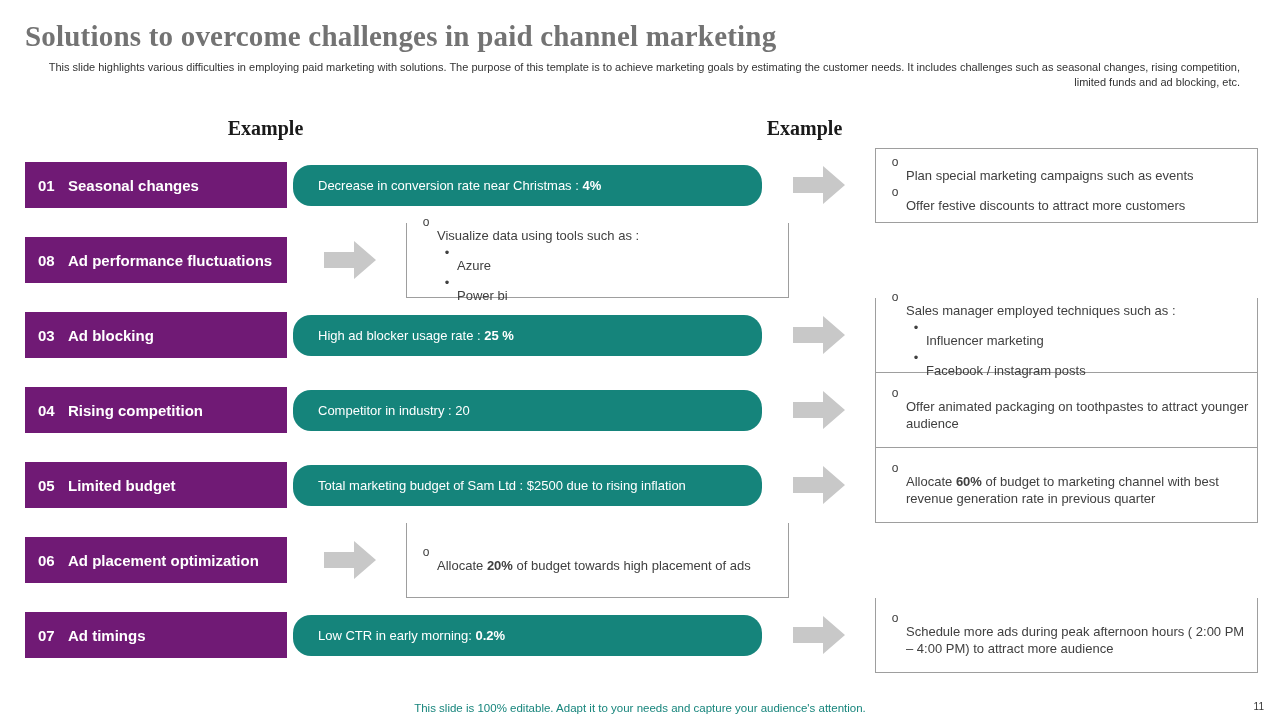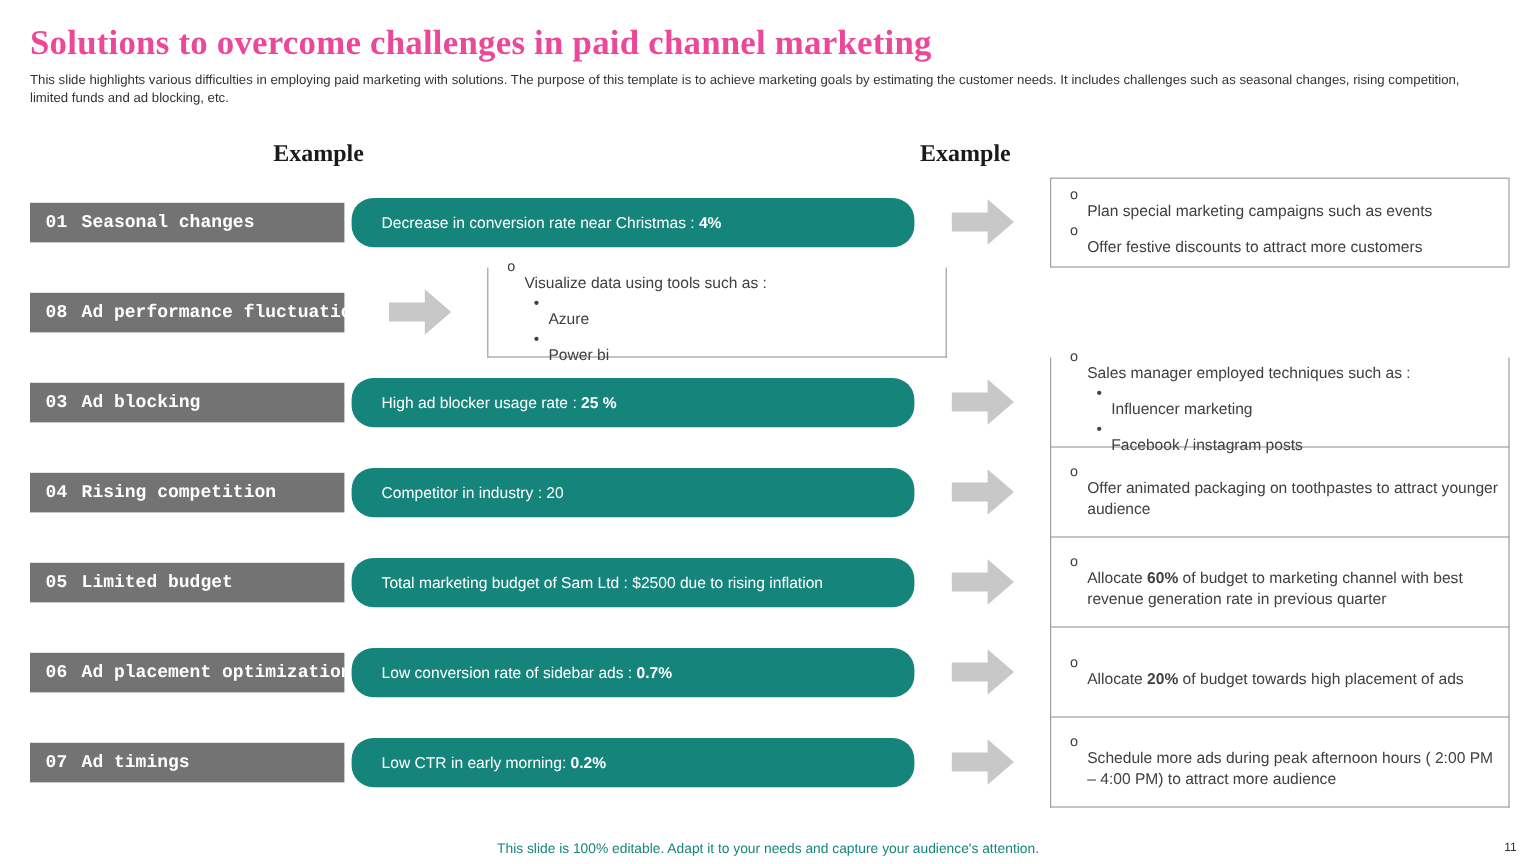--- a/index.html
+++ b/index.html
@@ -3,42 +3,42 @@
 <meta charset="utf-8">
 <style>
   html,body { margin:0; padding:0; background:#e8e8e8; }
   .slide {
     width:1280px; height:720px; background:#ffffff; position:relative;
     font-family:"Liberation Sans", sans-serif; overflow:hidden; margin:0 auto;
   }
   .title {
     padding:20px 30px 0 25px;
     font-family:"Liberation Serif", serif; font-weight:700;
-    font-size:29px; color:#ec4899; letter-spacing:0.2px;
+    font-size:29px; color:#737373; letter-spacing:0.2px;
   }
   .subtitle {
-    padding:7px 40px 0 25px; font-size:11px; color:#333333; line-height:1.4;
+    padding:7px 40px 0 25px; font-size:11px; color:#333333; line-height:1.4;text-align:right;
   }
   .header-row { display:flex; align-items:center; margin:26px 22px 0 25px; }
   .hdr {
     font-family:"Liberation Serif", serif; font-weight:700; font-size:20px;
     color:#1a1a1a; text-align:center;
   }
   .h-challenges { width:262px; }
   .h-gap1 { width:6px; }
   .h-example1 { width:469px; }
   .h-arrowgap { width:113px; }
   .h-example2 { width:383px; }
 
   .rows { margin:8px 22px 0 25px; }
   .row { display:flex; align-items:center; height:75px; }
   .challenge-box {
-    width:262px; height:33px; background:#737373; color:#ffffff;
+    width:262px; height:46px; background:#701a75; color:#ffffff;
     display:flex; align-items:center; box-sizing:border-box;
-    font-family:Liberation Mono, monospace; font-weight:700; font-size:15px;
+    font-family:Liberation Sans, sans-serif; font-weight:700; font-size:15px;
     flex-shrink:0;
   }
   .challenge-num { margin-left:13px; width:24px; flex-shrink:0; }
   .challenge-label { margin-left:6px; white-space:nowrap; }
   .gap1 { width:6px; flex-shrink:0; }
   .example-box {
     width:469px; height:41px; background:#15847B; color:#ffffff;
     display:flex; align-items:center; box-sizing:border-box;
     padding-left:25px; padding-right:10px; font-size:13px; flex-shrink:0;border-radius:18px;
   }
@@ -210,23 +210,20 @@
         </div>
       </div>
     </div>
 
     <div class="row">
       <div class="challenge-box">
         <span class="challenge-num">06</span>
         <span class="challenge-label">Ad placement optimization</span>
       </div>
       <div class="gap1"></div>
-      <div class="example-box">
-        <span><span>Low conversion rate of sidebar ads : </span><b>0.7%</b><span></span></span>
-      </div>
       <div class="arrow-wrap">
         <svg width="52" height="38" viewBox="0 0 52 38">
             <polygon points="0,11 30,11 30,0 52,19 30,38 30,27 0,27" fill="#C8C8C8"></polygon>
           </svg>
       </div>
       <div class="solution-cell">
         <div class="sol-item">
           <span class="sol-marker">o</span>
           <span class="sol-text"><span>Allocate </span><b>20%</b><span> of budget towards high placement of ads</span></span>
         </div>

